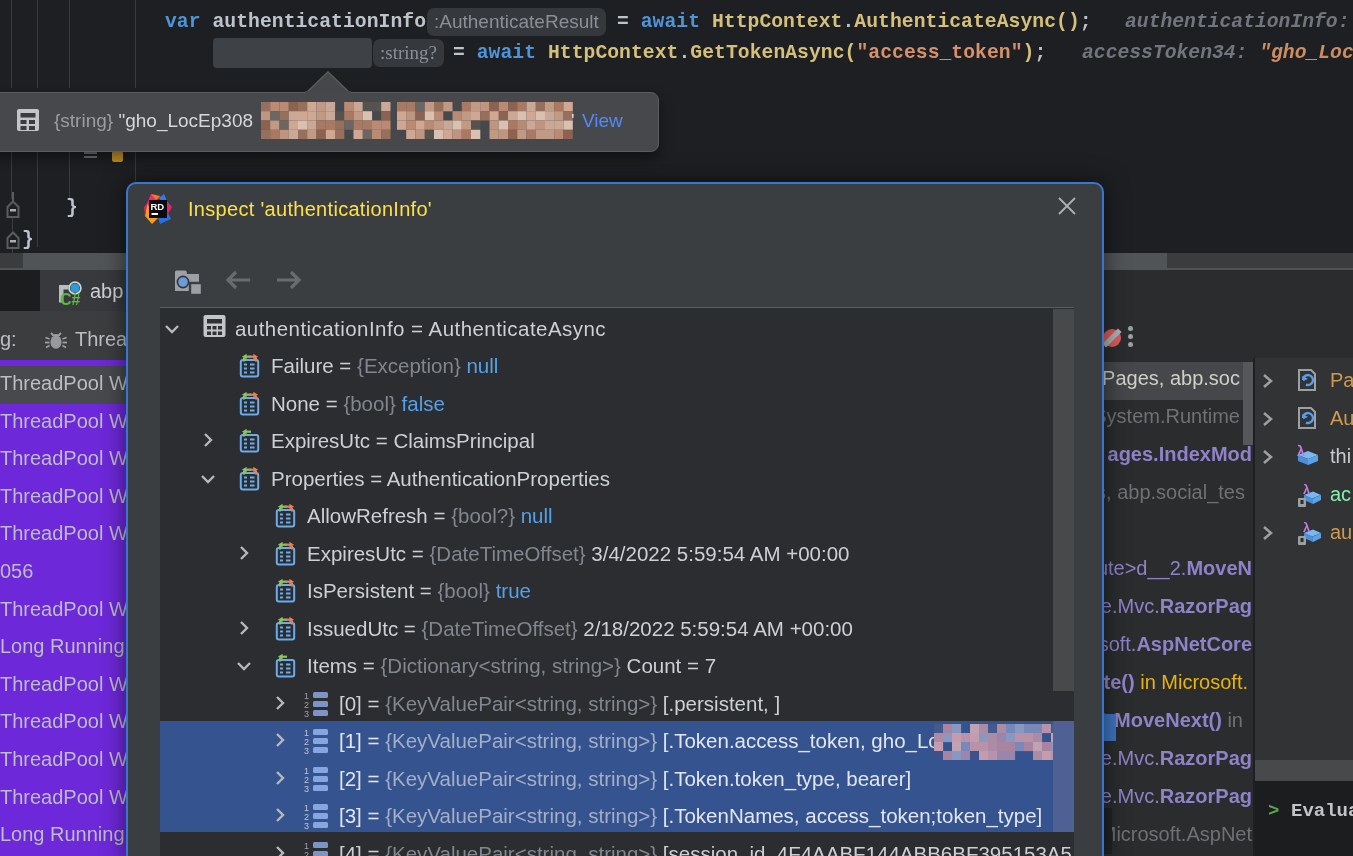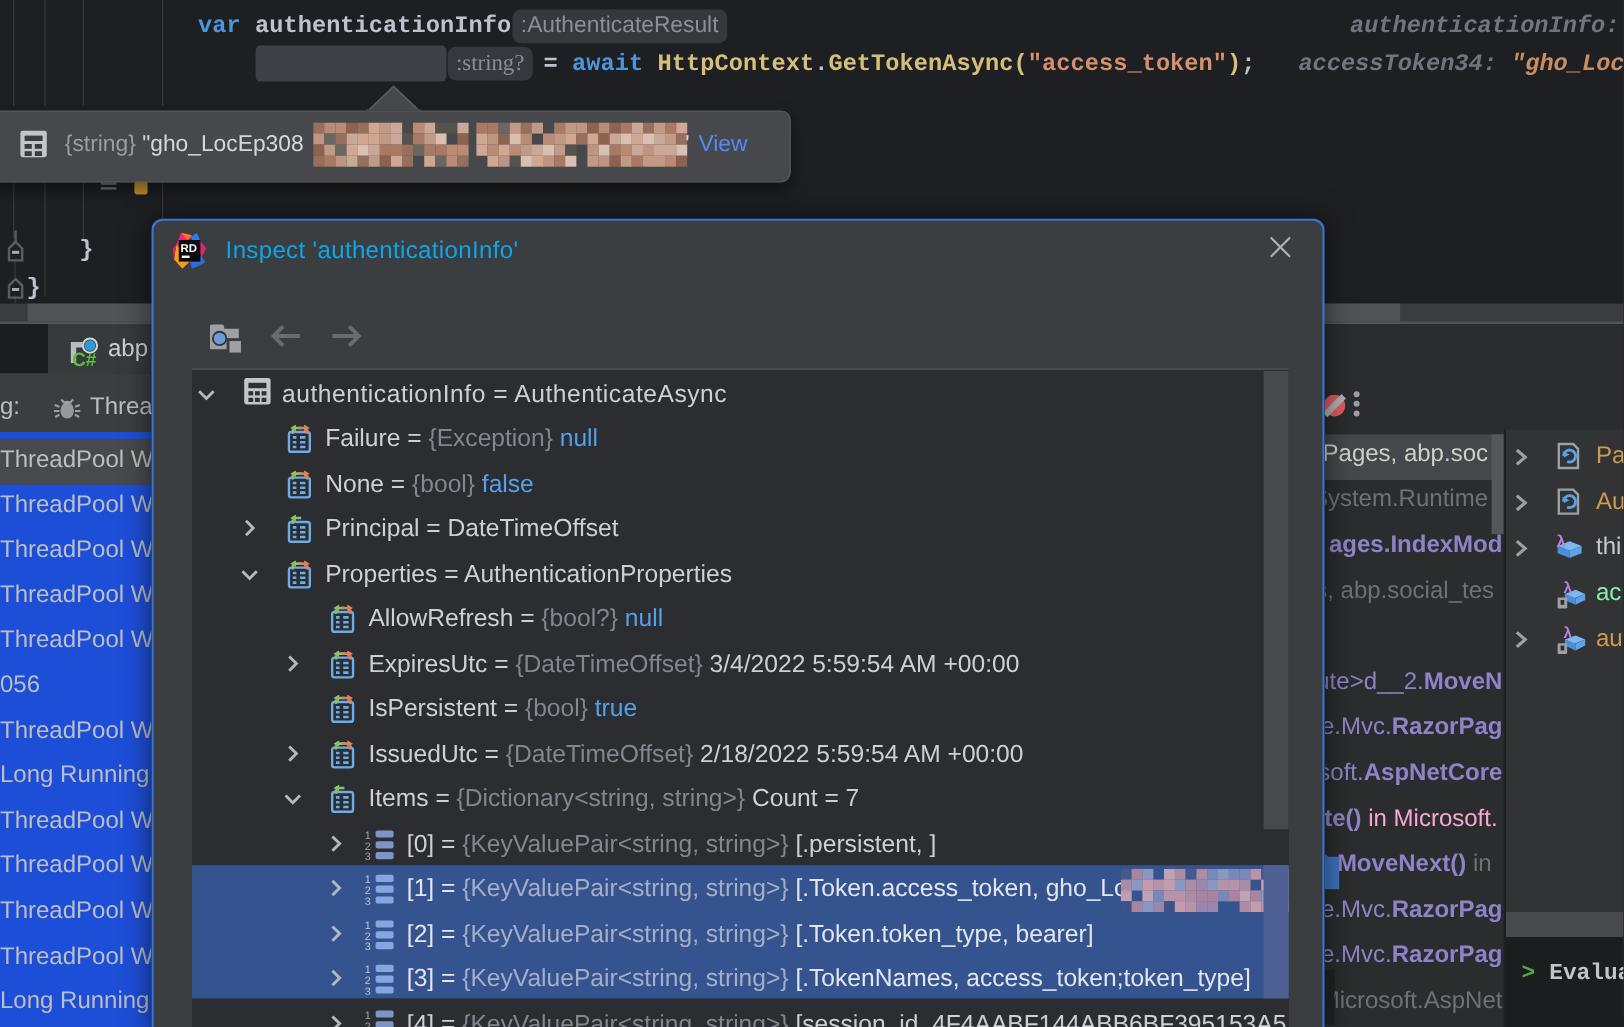--- a/index.html
+++ b/index.html
@@ -33,20 +33,21 @@
   <div class="iguide" style="left:135px;top:0;height:88px;"></div>
   <div class="iguide" style="left:11px;top:152px;height:47px;"></div>
   <div class="iguide" style="left:37px;top:152px;height:95px;"></div>
   <div class="iguide" style="left:69px;top:152px;height:48px;"></div>
   <div class="iguide" style="left:135px;top:152px;height:83px;"></div>
   <div class="iguide" style="left:12px;top:218px;height:13px;"></div>
   <div class="iguide" style="left:12px;top:246px;height:7px;"></div>
 
   <div class="abs code" style="left:165px;top:6.5px;"><span class="kw">var</span> authenticationInfo</div>
   <div class="pill" style="left:427px;top:7.5px;">:AuthenticateResult</div>
+  <div class="abs code" style="left:617px;top:6.5px;">= <span class="kw">await</span> <span class="gold">HttpContext</span>.<span class="gold">AuthenticateAsync</span><span class="gold">()</span>;</div>
   <div class="abs hint" style="left:1125px;top:6.5px;line-height:31px;">authenticationInfo:</div>
 
   <div class="abs" style="left:213px;top:38px;width:159px;height:30px;background:#3e4145;border-radius:4px;"></div>
   <div class="pill" style="left:373px;top:38.5px;font-family:Liberation Serif, serif;">:string?</div>
   <div class="abs code" style="left:453px;top:37.5px;">= <span class="kw">await</span> <span class="gold">HttpContext</span>.<span class="gold">GetTokenAsync</span><span class="gold">(</span><span class="str">"access_token"</span><span class="gold">)</span>;</div>
   <div class="abs hint" style="left:1082px;top:37.5px;line-height:31px;">accessToken34: <span class="hintstr">"gho_Loc</span></div>
 
   <div class="abs" style="left:84px;top:152px;width:13px;height:2px;background:#6e7175;"></div>
   <div class="abs" style="left:84px;top:156px;width:13px;height:2px;background:#6e7175;"></div>
   <div class="abs" style="left:112px;top:151px;width:11px;height:11px;background:#c8932b;border-radius:2px;"></div>
@@ -233,21 +234,21 @@
   <line x1="17" y1="4" x2="14.5" y2="6.5" stroke="#9da0a3" stroke-width="1.8"></line>
   <line x1="5.5" y1="10" x2="1.5" y2="8.5" stroke="#9da0a3" stroke-width="1.8"></line>
   <line x1="5.5" y1="13.5" x2="1" y2="13.5" stroke="#9da0a3" stroke-width="1.8"></line>
   <line x1="5.5" y1="16.5" x2="2" y2="18.5" stroke="#9da0a3" stroke-width="1.8"></line>
   <line x1="18.5" y1="10" x2="22.5" y2="8.5" stroke="#9da0a3" stroke-width="1.8"></line>
   <line x1="18.5" y1="13.5" x2="23" y2="13.5" stroke="#9da0a3" stroke-width="1.8"></line>
   <line x1="18.5" y1="16.5" x2="22" y2="18.5" stroke="#9da0a3" stroke-width="1.8"></line>
 </svg>
 <div class="abs" style="left:75px;top:328px;font-size:20px;color:#bcbec2;">Threa</div>
 
-<div id="threads" class="abs" style="left:0;top:360px;width:126px;height:496px;background:#1d4ed8;overflow:hidden;">
+<div id="threads" class="abs" style="left:0;top:360px;width:126px;height:496px;background:#6d28d9;overflow:hidden;">
 <div class="abs" style="left:0;top:6px;width:126px;height:38px;background:#47494c;">
       <span style="position:absolute;left:0;top:6px;font-size:20px;color:#bcbec2;white-space:pre;">ThreadPool W</span>
     </div>
 <div class="abs" style="left:0;top:44px;width:126px;height:38px;">
       <span style="position:absolute;left:0;top:6px;font-size:20px;color:#bcbec2;white-space:pre;">ThreadPool W</span>
     </div>
 <div class="abs" style="left:0;top:81px;width:126px;height:38px;">
       <span style="position:absolute;left:0;top:6px;font-size:20px;color:#bcbec2;white-space:pre;">ThreadPool W</span>
     </div>
 <div class="abs" style="left:0;top:119px;width:126px;height:38px;">
@@ -305,21 +306,21 @@
 <div class="abs" style="left:0;top:282px;width:149px;height:38px;overflow:hidden;">
       <span style="position:absolute;right:1px;top:5px;font-size:20px;white-space:pre;color:#8f82c8;">ute&gt;d__2.<b>MoveN</b></span>
     </div>
 <div class="abs" style="left:0;top:320px;width:149px;height:38px;overflow:hidden;">
       <span style="position:absolute;right:1px;top:5px;font-size:20px;white-space:pre;color:#8f82c8;">e.Mvc.<b>RazorPag</b></span>
     </div>
 <div class="abs" style="left:0;top:358px;width:149px;height:38px;overflow:hidden;">
       <span style="position:absolute;right:1px;top:5px;font-size:20px;white-space:pre;color:#8f82c8;">soft.<b>AspNetCore</b></span>
     </div>
 <div class="abs" style="left:0;top:396px;width:149px;height:38px;overflow:hidden;">
-      <span style="position:absolute;right:5px;top:5px;font-size:20px;white-space:pre;color:#8f82c8;"><b>te()</b> <span style="color:#f9a8d4;">in Microsoft.</span></span>
+      <span style="position:absolute;right:5px;top:5px;font-size:20px;white-space:pre;color:#8f82c8;"><b>te()</b> <span style="color:#eab308;">in Microsoft.</span></span>
     </div>
 <div class="abs" style="left:0;top:434px;width:149px;height:38px;overflow:hidden;">
       <span style="position:absolute;right:10px;top:5px;font-size:20px;white-space:pre;color:#8f82c8;"><span style="color:#6f7174;">9.</span><b>MoveNext()</b> <span style="color:#6f7174;">in</span></span>
     </div>
 <div class="abs" style="left:0;top:472px;width:149px;height:38px;overflow:hidden;">
       <span style="position:absolute;right:1px;top:5px;font-size:20px;white-space:pre;color:#8f82c8;">e.Mvc.<b>RazorPag</b></span>
     </div>
 <div class="abs" style="left:0;top:510px;width:149px;height:38px;overflow:hidden;">
       <span style="position:absolute;right:1px;top:5px;font-size:20px;white-space:pre;color:#8f82c8;">e.Mvc.<b>RazorPag</b></span>
     </div>
@@ -392,21 +393,21 @@
 <polygon points="8,1 17,3 13,7" fill="#f97a12"></polygon>
 <polygon points="16,5 21,1 24,8 18,8" fill="#2e7ceb"></polygon>
 <polygon points="23,7 29,14 25,21 21,12" fill="#e0246e"></polygon>
 <polygon points="25,20 28,26 17,31 15,24" fill="#2a6de5"></polygon>
 <polygon points="16,24 9,31 2,23 4,11 8,15" fill="#f89b1b"></polygon>
 <polygon points="4,11 2,23 1,14" fill="#ec1e5e"></polygon>
 <rect x="6" y="7" width="18" height="18" fill="#0b0b0d"></rect>
 <text x="7.5" y="17" font-family="Liberation Sans" font-weight="bold" font-size="9.5" fill="#ffffff">RD</text>
 <rect x="8.5" y="20" width="6.5" height="2" fill="#ffffff"></rect>
 </svg>
-<div class="abs" style="left:60px;top:14px;font-size:20px;letter-spacing:0.3px;color:#0ea5e9;">Inspect 'authenticationInfo'</div>
+<div class="abs" style="left:60px;top:14px;font-size:20px;letter-spacing:0.3px;color:#fde047;">Inspect 'authenticationInfo'</div>
 <svg class="abs" style="left:928px;top:11px;" width="22" height="22" viewBox="0 0 22 22">
 <path d="M3 3 L19 19 M19 3 L3 19" stroke="#aeb0b4" stroke-width="1.8"></path>
 </svg>
 <svg class="abs" style="left:45px;top:82px;" width="32" height="32" viewBox="0 0 32 32">
 <path d="M2 25 V6 Q2 4.5 3.5 4.5 H12 Q13.5 4.5 13.7 6 L14 8 H26 V25 Z" fill="#9da0a4"></path>
 <circle cx="10" cy="16" r="5.6" fill="#6d9bd9" stroke="#33363a" stroke-width="1.6"></circle>
 <rect x="17" y="17" width="12" height="12" fill="#9da0a4" stroke="#3b3e41" stroke-width="2.4"></rect>
 </svg>
 <svg class="abs" style="left:96px;top:84px;" width="28" height="24" viewBox="0 0 28 24">
 <path d="M26 12 L4 12 M12 4 L4 12 L12 20" fill="none" stroke="#696c6f" stroke-width="3.2"></path>
@@ -456,21 +457,21 @@
         <path d="M6 3 L12 9 L6 15" fill="none" stroke="#b6b8bb" stroke-width="2.4"></path>
       </svg>
 <svg class="abs" style="left:79px;top:121px;" width="22" height="24" viewBox="0 0 22 24">
 <rect x="1.8" y="6" width="17.4" height="16.5" rx="2" fill="none" stroke="#6cace8" stroke-width="2"></rect>
 <path d="M5 10.5 L8 10.5 M11 10.5 L15.5 10.5 M5 14.5 L8 14.5 M11 14.5 L15.5 14.5 M5 18.5 L8 18.5 M11 18.5 L15.5 18.5" stroke="#6cace8" stroke-width="2.2"></path>
 <line x1="12" y1="2.7" x2="6.5" y2="2.7" stroke="#8fc266" stroke-width="2.2"></line>
         <polygon points="7.6,-0.2 7.6,5.6 2.9,2.7" fill="#8fc266"></polygon>
         <line x1="5" y1="4" x2="5" y2="7.5" stroke="#8fc266" stroke-width="2.2"></line>
 
 </svg>
-<div class="rowtext" style="left:111px;top:121px;"><span class="tname">Principal = DateTimeOffset</span></div>
+<div class="rowtext" style="left:111px;top:121px;"><span class="tname">ExpiresUtc = ClaimsPrincipal</span></div>
 <svg class="abs" style="left:39px;top:162px;" width="18" height="18" viewBox="0 0 18 18">
         <path d="M3 6 L9 12 L15 6" fill="none" stroke="#b6b8bb" stroke-width="2.4"></path>
       </svg>
 <svg class="abs" style="left:79px;top:159px;" width="22" height="24" viewBox="0 0 22 24">
 <rect x="1.8" y="6" width="17.4" height="16.5" rx="2" fill="none" stroke="#6cace8" stroke-width="2"></rect>
 <path d="M5 10.5 L8 10.5 M11 10.5 L15.5 10.5 M5 14.5 L8 14.5 M11 14.5 L15.5 14.5 M5 18.5 L8 18.5 M11 18.5 L15.5 18.5" stroke="#6cace8" stroke-width="2.2"></path>
 <line x1="12" y1="2.7" x2="6.5" y2="2.7" stroke="#8fc266" stroke-width="2.2"></line>
         <polygon points="7.6,-0.2 7.6,5.6 2.9,2.7" fill="#8fc266"></polygon>
         <line x1="5" y1="4" x2="5" y2="7.5" stroke="#8fc266" stroke-width="2.2"></line>
 <line x1="10" y1="2.7" x2="15.5" y2="2.7" stroke="#e0825c" stroke-width="2.2"></line>

